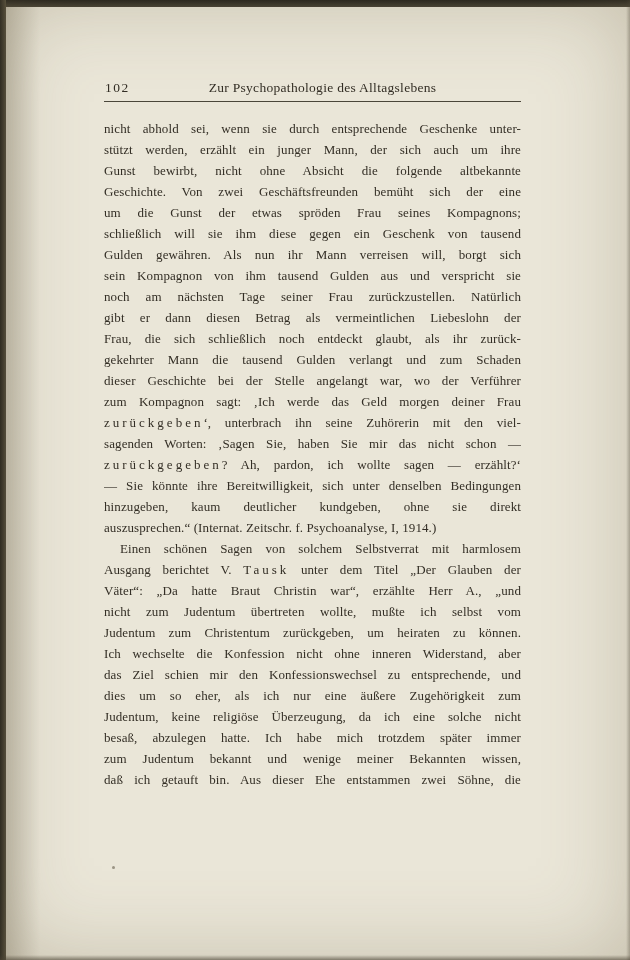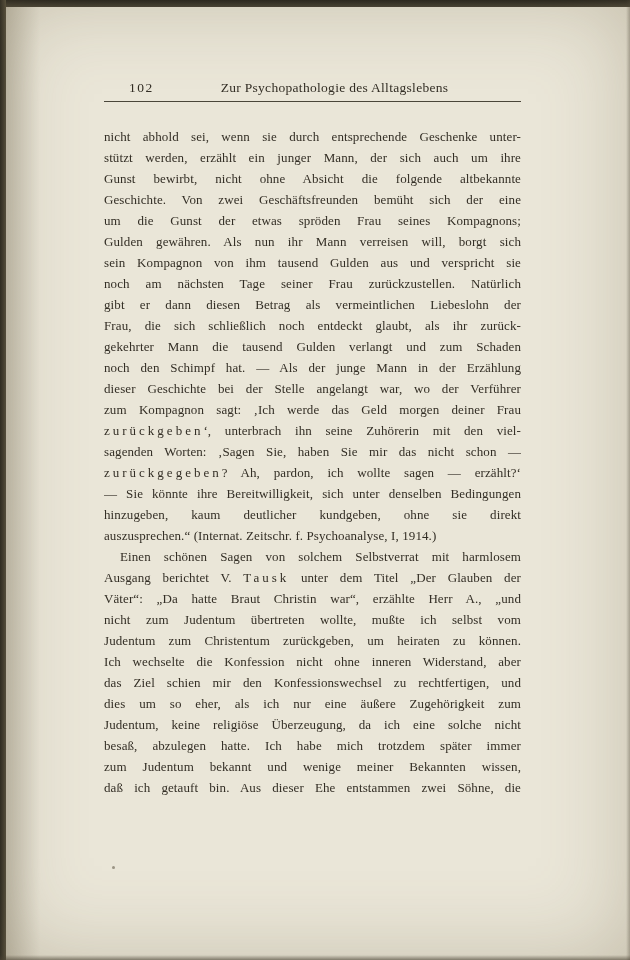--- a/index.html
+++ b/index.html
@@ -22,27 +22,27 @@
     background:linear-gradient(to left,rgba(62,56,44,.35),rgba(62,56,44,0));}
   .fold-shadow{position:absolute;top:0;bottom:0;left:6px;width:34px;
     background:linear-gradient(to right,rgba(95,85,62,.28),rgba(95,85,62,0));}
   .vignette{position:absolute;inset:0;pointer-events:none;
     box-shadow:inset 0 0 85px rgba(120,108,80,.33);}
   .speck{position:absolute;left:112px;top:866px;width:3px;height:3px;
     border-radius:50%;background:rgba(75,65,48,.5);}
 
   .content{position:absolute;left:104px;top:80px;width:417px;}
 
-  .header{position:relative;height:16px;line-height:16px;font-size:13.5px;margin-left:24px;}
+  .header{position:relative;height:16px;line-height:16px;font-size:13.5px;}
   .pagenum{position:absolute;left:1px;top:0;letter-spacing:1.5px;}
   .runtitle{display:block;text-align:center;
     letter-spacing:.3px;padding-left:20px;}
   .rule{margin-top:5px;height:1px;background:#4a463a;}
 
-  .text{margin-top:24px;font-size:13px;}
+  .text{margin-top:16px;font-size:13px;}
   .paragraph{margin:0;}
   .line{
     height:21px;line-height:21px;overflow:hidden;
     text-align:justify;text-align-last:justify;
     letter-spacing:.1px;
   }
   .line.no-just{text-align-last:left;}
   .line.first-indent{text-indent:16px;}
   .gesperrt{letter-spacing:3px;}
 </style>
@@ -63,44 +63,44 @@
       <span class="runtitle">Zur Psychopathologie des Alltagslebens</span>
     </div>
     <div class="rule"></div>
     <div class="text">
         <div class="paragraph">
           <div class="line">nicht abhold sei, wenn sie durch entsprechende Geschenke unter-</div>
           <div class="line">stützt werden, erzählt ein junger Mann, der sich auch um ihre</div>
           <div class="line">Gunst bewirbt, nicht ohne Absicht die folgende altbekannte</div>
           <div class="line">Geschichte. Von zwei Geschäftsfreunden bemüht sich der eine</div>
           <div class="line">um die Gunst der etwas spröden Frau seines Kompagnons;</div>
+          <div class="line">schließlich will sie ihm diese gegen ein Geschenk von tausend</div>
           <div class="line">Gulden gewähren. Als nun ihr Mann verreisen will, borgt sich</div>
           <div class="line">sein Kompagnon von ihm tausend Gulden aus und verspricht sie</div>
           <div class="line">noch am nächsten Tage seiner Frau zurückzustellen. Natürlich</div>
           <div class="line">gibt er dann diesen Betrag als vermeintlichen Liebeslohn der</div>
           <div class="line">Frau, die sich schließlich noch entdeckt glaubt, als ihr zurück-</div>
           <div class="line">gekehrter Mann die tausend Gulden verlangt und zum Schaden</div>
-          <div class="line">noch den Schimpf hat. — Als der junge Mann in der Erzählung</div>
           <div class="line">dieser Geschichte bei der Stelle angelangt war, wo der Verführer</div>
           <div class="line">zum Kompagnon sagt: ‚Ich werde das Geld morgen deiner Frau</div>
           <div class="line"><span class="gesperrt">zurückgeben</span>‘, unterbrach ihn seine Zuhörerin mit den viel-</div>
           <div class="line">sagenden Worten: ‚Sagen Sie, haben Sie mir das nicht schon —</div>
           <div class="line"><span class="gesperrt">zurückgegeben</span>? Ah, pardon, ich wollte sagen — erzählt?‘</div>
           <div class="line">— Sie könnte ihre Bereitwilligkeit, sich unter denselben Bedingungen</div>
           <div class="line">hinzugeben, kaum deutlicher kundgeben, ohne sie direkt</div>
           <div class="line no-just">auszusprechen.“ (Internat. Zeitschr. f. Psychoanalyse, I, 1914.)</div>
         </div>
         <div class="paragraph">
           <div class="line first-indent">Einen schönen Sagen von solchem Selbstverrat mit harmlosem</div>
           <div class="line">Ausgang berichtet V. <span class="gesperrt">Tausk</span> unter dem Titel „Der Glauben der</div>
           <div class="line">Väter“: „Da hatte Braut Christin war“, erzählte Herr A., „und</div>
           <div class="line">nicht zum Judentum übertreten wollte, mußte ich selbst vom</div>
           <div class="line">Judentum zum Christentum zurückgeben, um heiraten zu können.</div>
           <div class="line">Ich wechselte die Konfession nicht ohne inneren Widerstand, aber</div>
-          <div class="line">das Ziel schien mir den Konfessionswechsel zu rechtfertigen, und</div>
+          <div class="line">das Ziel schien mir den Konfessionswechsel zu entsprechende, und</div>
           <div class="line">dies um so eher, als ich nur eine äußere Zugehörigkeit zum</div>
           <div class="line">Judentum, keine religiöse Überzeugung, da ich eine solche nicht</div>
           <div class="line">besaß, abzulegen hatte. Ich habe mich trotzdem später immer</div>
           <div class="line">zum Judentum bekannt und wenige meiner Bekannten wissen,</div>
           <div class="line">daß ich getauft bin. Aus dieser Ehe entstammen zwei Söhne, die</div>
         </div>
       </div>
   </div>
 
   <div class="vignette"></div>

